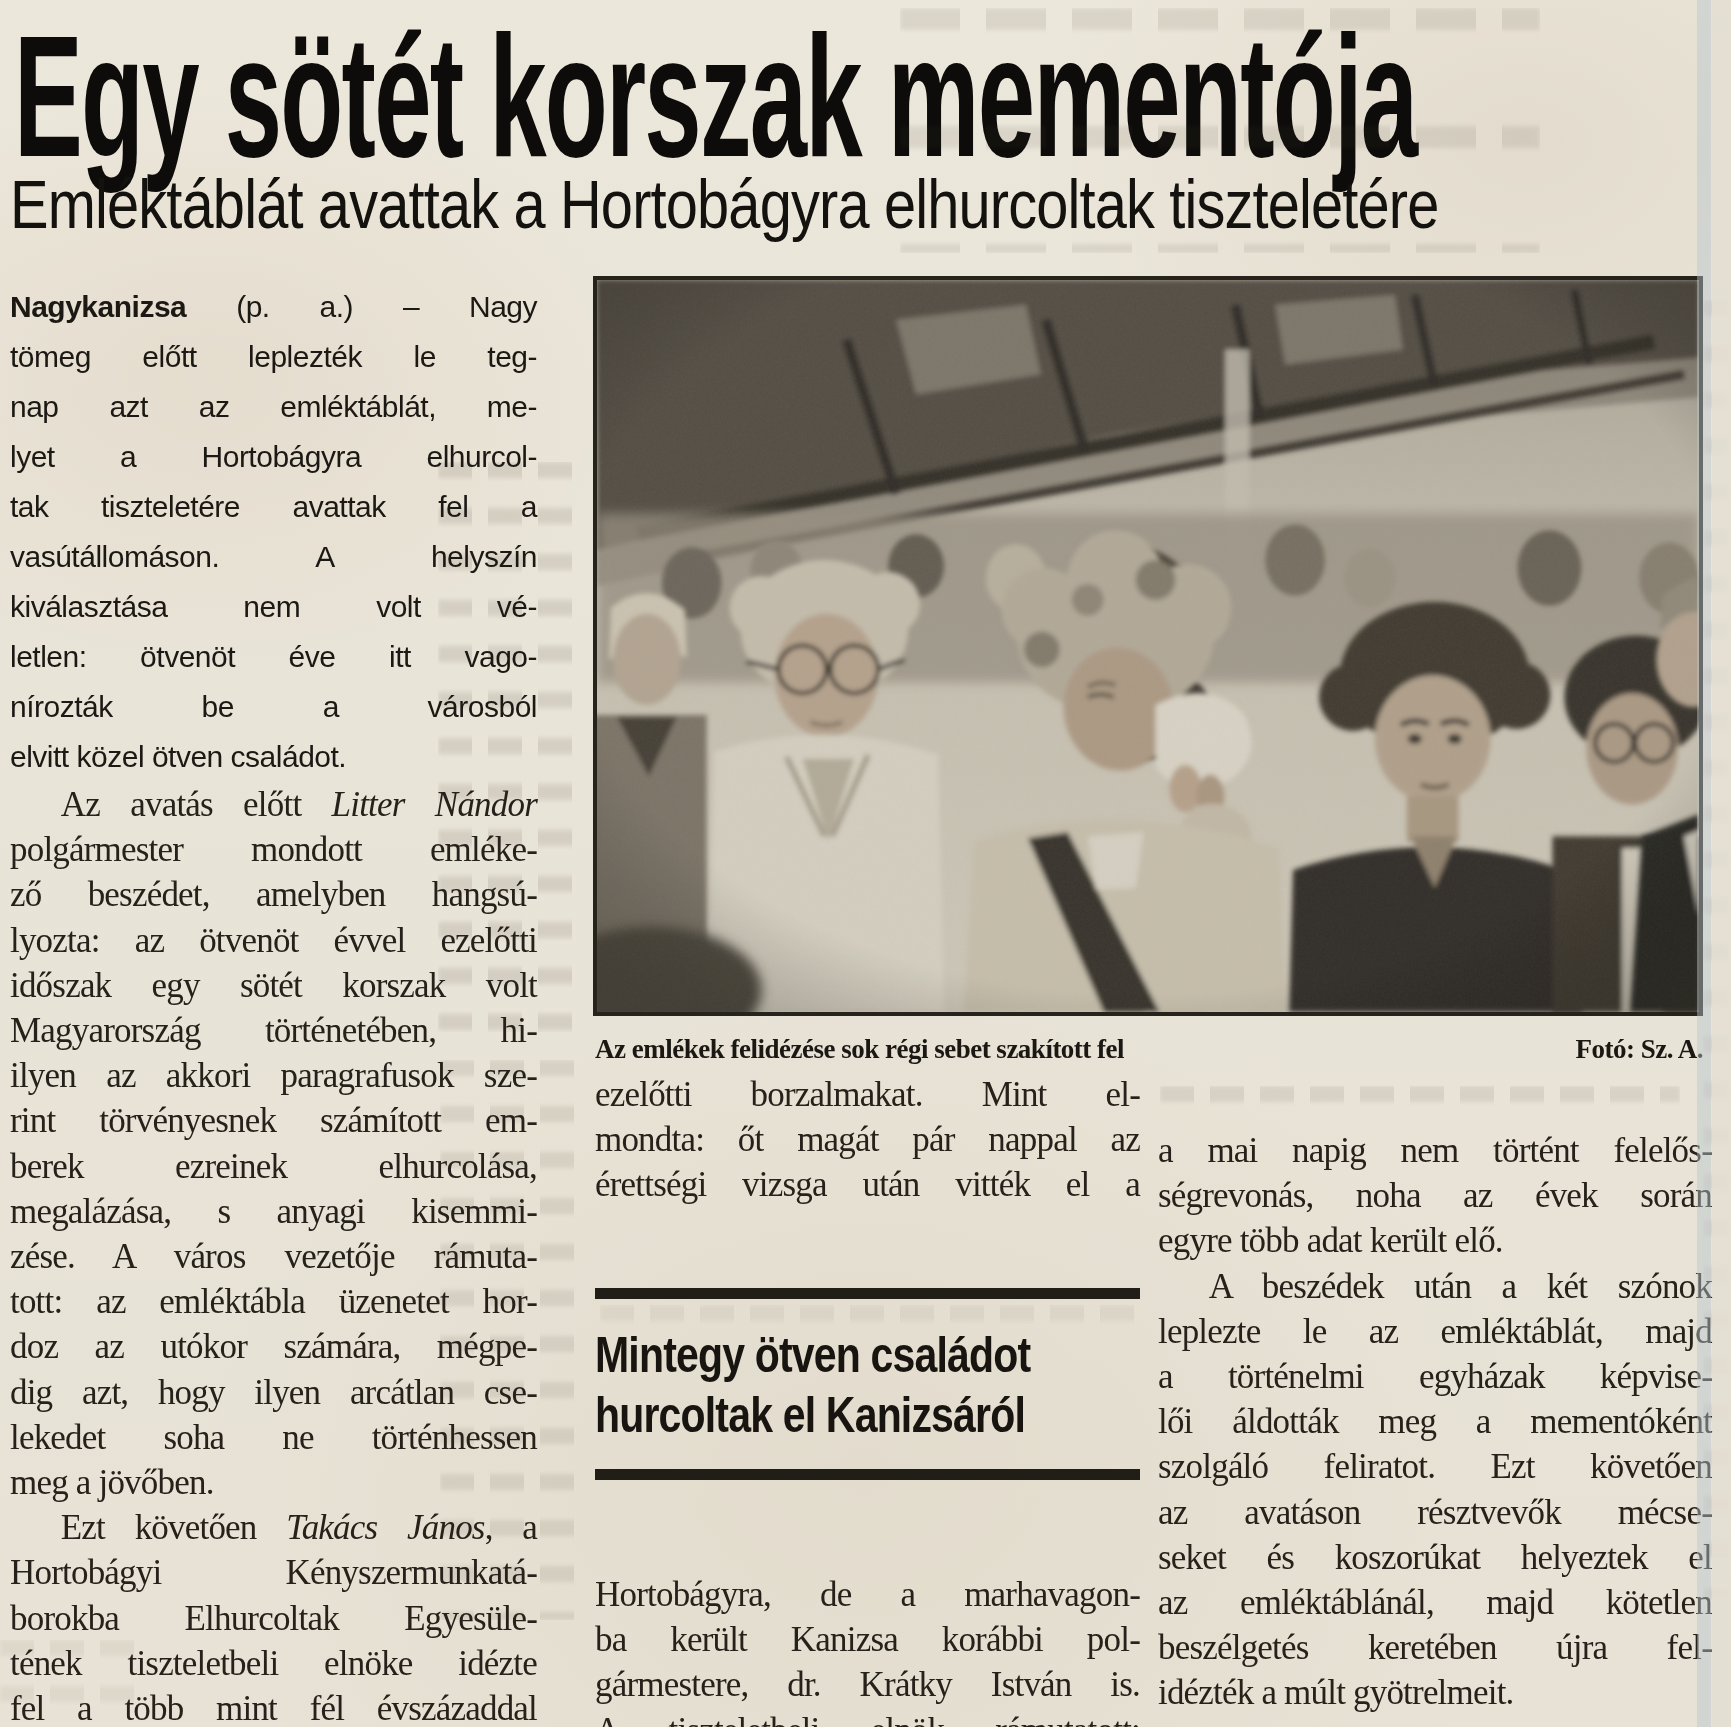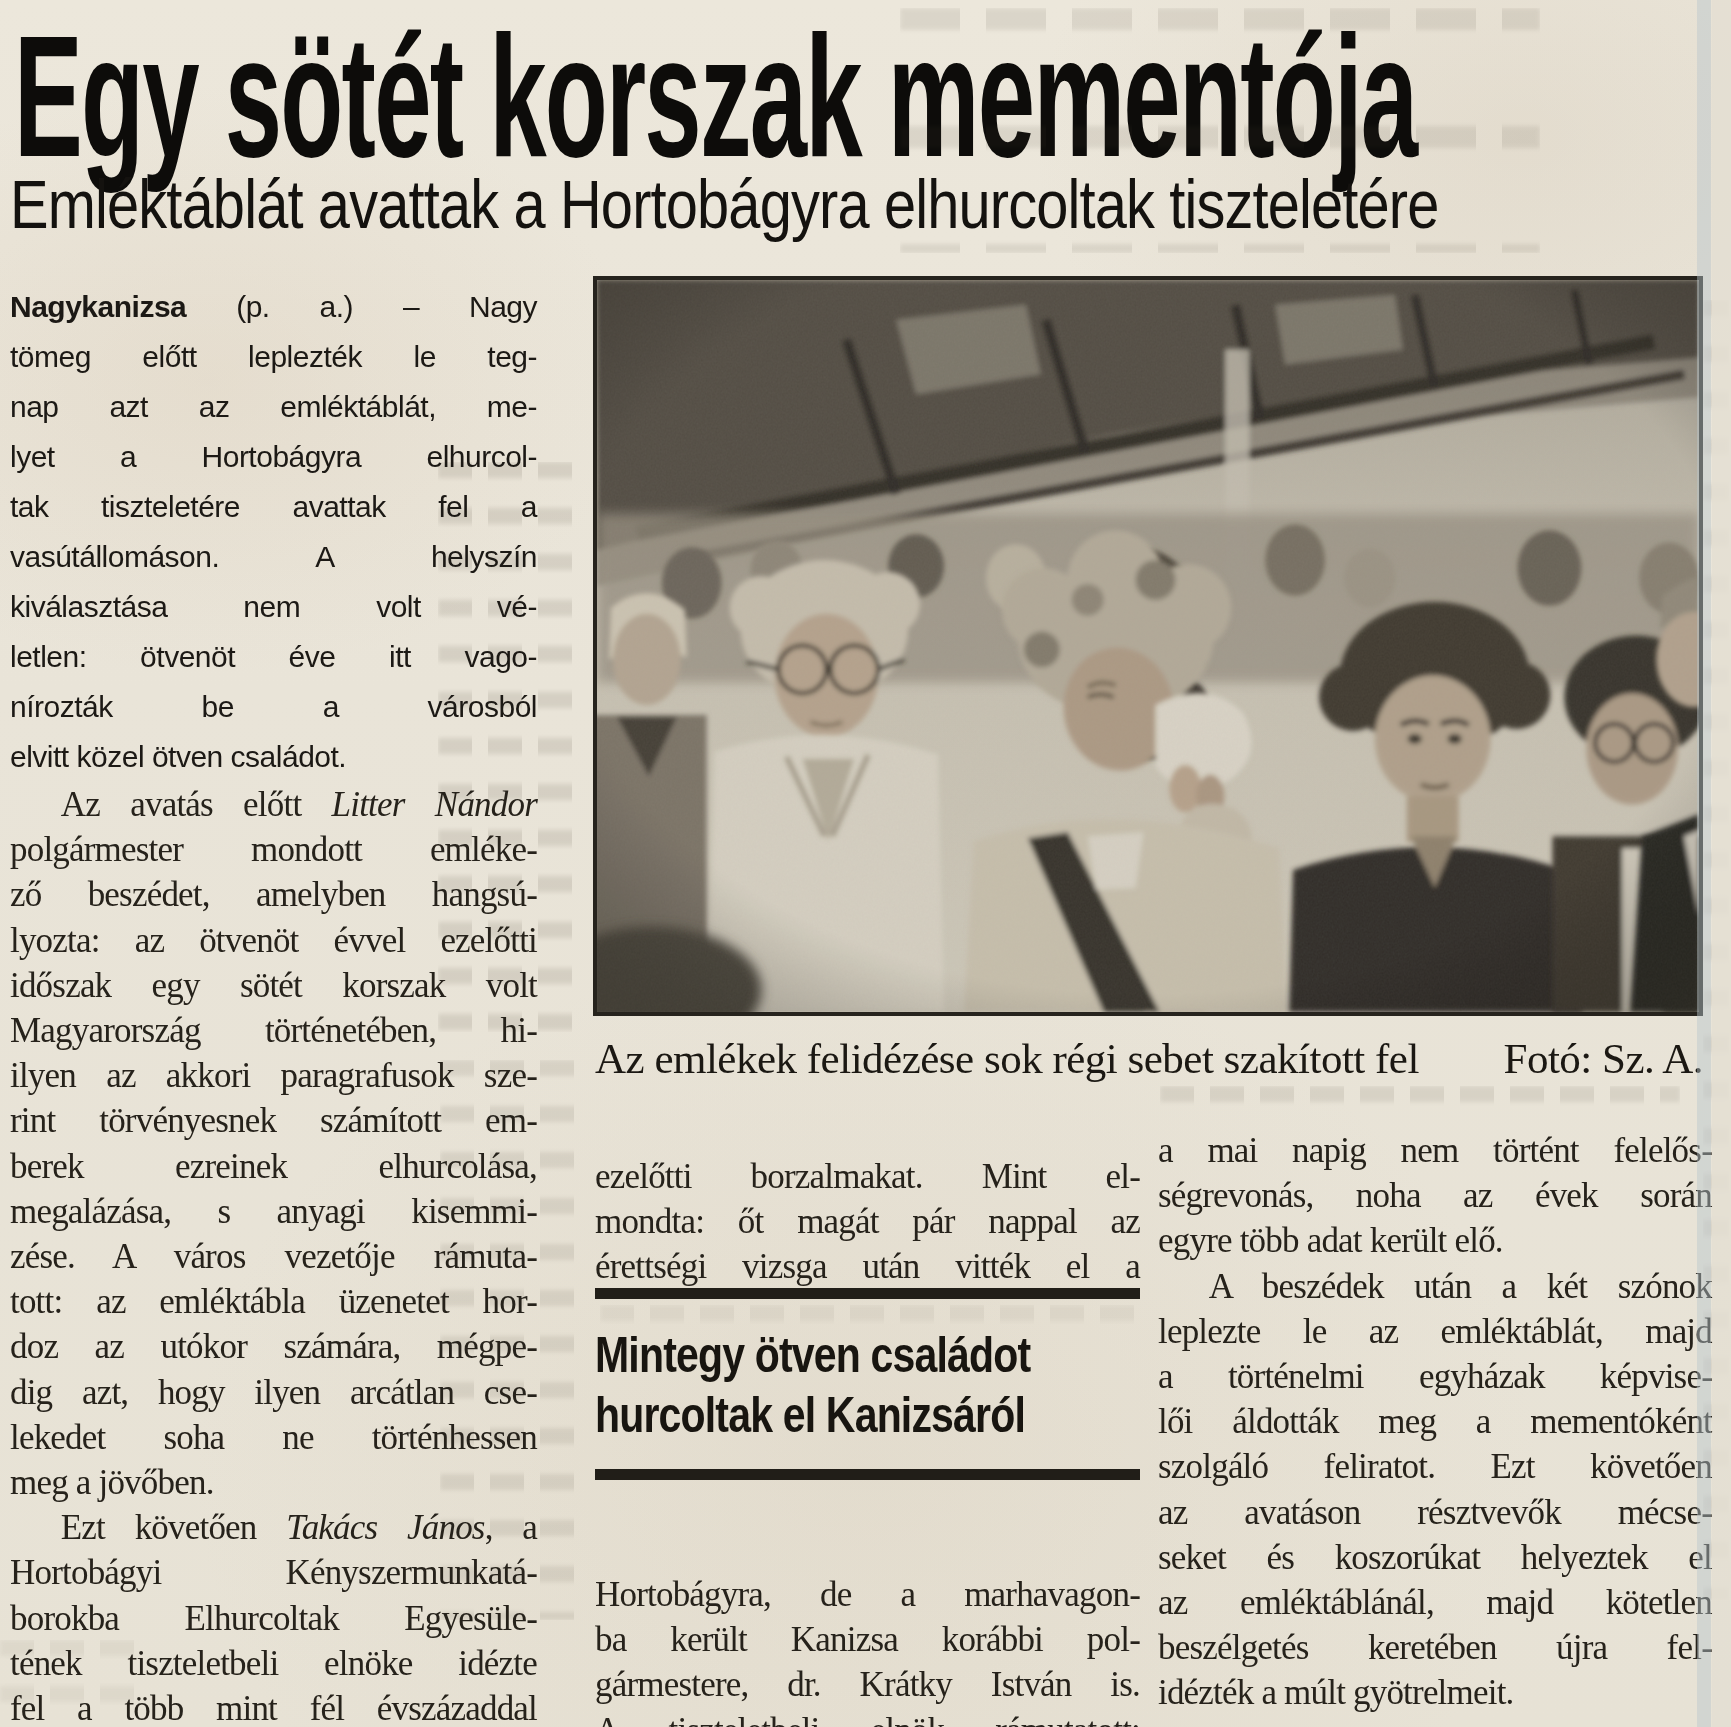--- a/index.html
+++ b/index.html
@@ -24,21 +24,21 @@
     font-family:"Liberation Sans", sans-serif;font-weight:400;
     font-size:68px;line-height:1;letter-spacing:-1px;color:#14120f;
     transform:scaleX(.85);transform-origin:left top;
   }
   
   .col{position:absolute;}
   #col-left{left:10px;top:282px;width:527px;}
   .lead{font-family:"Liberation Sans", sans-serif;font-size:30px;line-height:50px;
         letter-spacing:-.5px;color:#1c1915;}
   .serif{font-size:35px;line-height:45.2px;letter-spacing:-.8px;}
-  #col-mid-p1{left:595px;top:1154px;width:545px;}
+  #col-mid-p1{left:595px;top:1072px;width:545px;}
   #col-mid-p2{left:595px;top:1572px;width:545px;}
   #col-right{left:1158px;top:1128px;width:554px;}
   .tline{text-align:left;}
   .tline.just{text-align:justify;text-align-last:justify;}
   .para.indent .tline:first-child{text-indent:1.45em;}
   .tline i{}
   .tline b{font-weight:700;}
   
   #crosshead{
     position:absolute;left:595px;top:1288px;width:545px;
@@ -52,21 +52,21 @@
   }
   
   #photo-frame{
     position:absolute;left:593px;top:276px;width:1110px;height:740px;
     border:4px solid #26231d;box-sizing:border-box;background:#b9b3a5;
   }
   #photo-frame svg{display:block;width:100%;height:100%;filter:blur(.6px) contrast(.98);}
   #caption-row{
     position:absolute;left:595px;top:1034px;width:1108px;
     display:flex;justify-content:space-between;align-items:baseline;
-    font-weight:400;font-size:43px;letter-spacing:-.5px;color:#1b1813;text-align:right;
+    font-weight:700;font-size:27px;letter-spacing:-.5px;color:#1b1813;text-align:right;
   }
   
   .ghost{position:absolute;filter:blur(2px);pointer-events:none;}
   .g-rows{
     background:repeating-linear-gradient(180deg, rgba(74,66,52,1) 0 16px, rgba(74,66,52,0) 16px 46px);
     -webkit-mask-image:repeating-linear-gradient(90deg,#000 0 34px,transparent 34px 50px);
             mask-image:repeating-linear-gradient(90deg,#000 0 34px,transparent 34px 50px);
   }
   .g-sparse{
     background:repeating-linear-gradient(180deg, rgba(74,66,52,1) 0 22px, rgba(74,66,52,0) 22px 118px);

